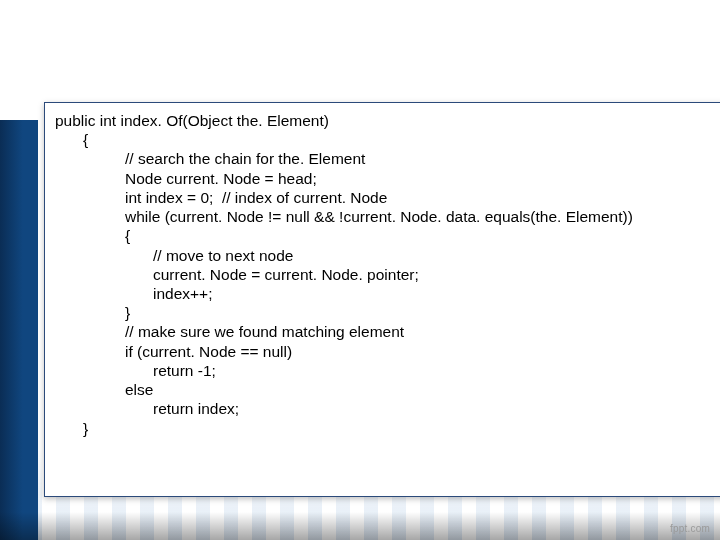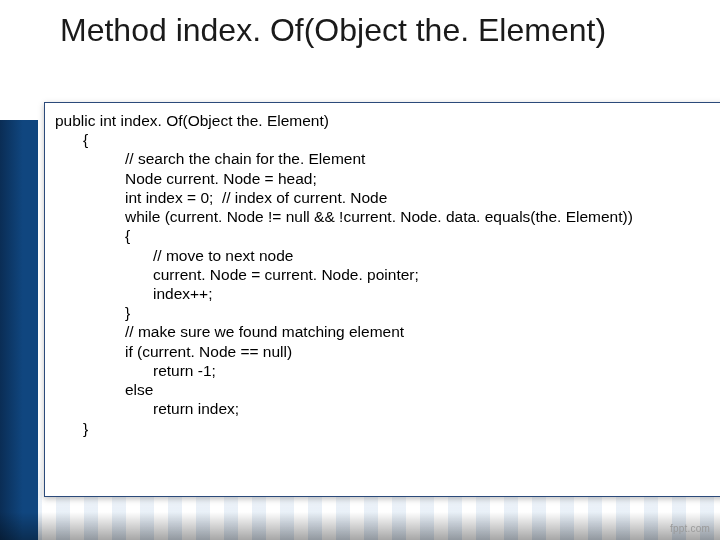--- a/index.html
+++ b/index.html
@@ -108,21 +108,20 @@
 </style>
 </head>
 <body>
 
 <div class="slide">
 
   <div class="ribs"></div>
   <div class="blue-band"></div>
   <div class="bottom-shadow"></div>
 
-  <div class="title">Method index. Of(Object the. Element)</div>
 
   <div class="code-box">
     <pre><span class="sig">public int index. Of(Object the. Element)</span>
 <span class="ind1"></span><span>{</span>
 <span class="ind2"></span><span>// search the chain for the. Element</span>
 <span class="ind2"></span><span>Node current. Node = head;</span>
 <span class="ind2"></span><span>int index = 0;  // index of current. Node</span>
 <span class="ind2"></span><span>while (current. Node != null &amp;&amp; !current. Node. data. equals(the. Element))</span>
 <span class="ind2"></span><span>{</span>
 <span class="ind3"></span><span>// move to next node</span>

